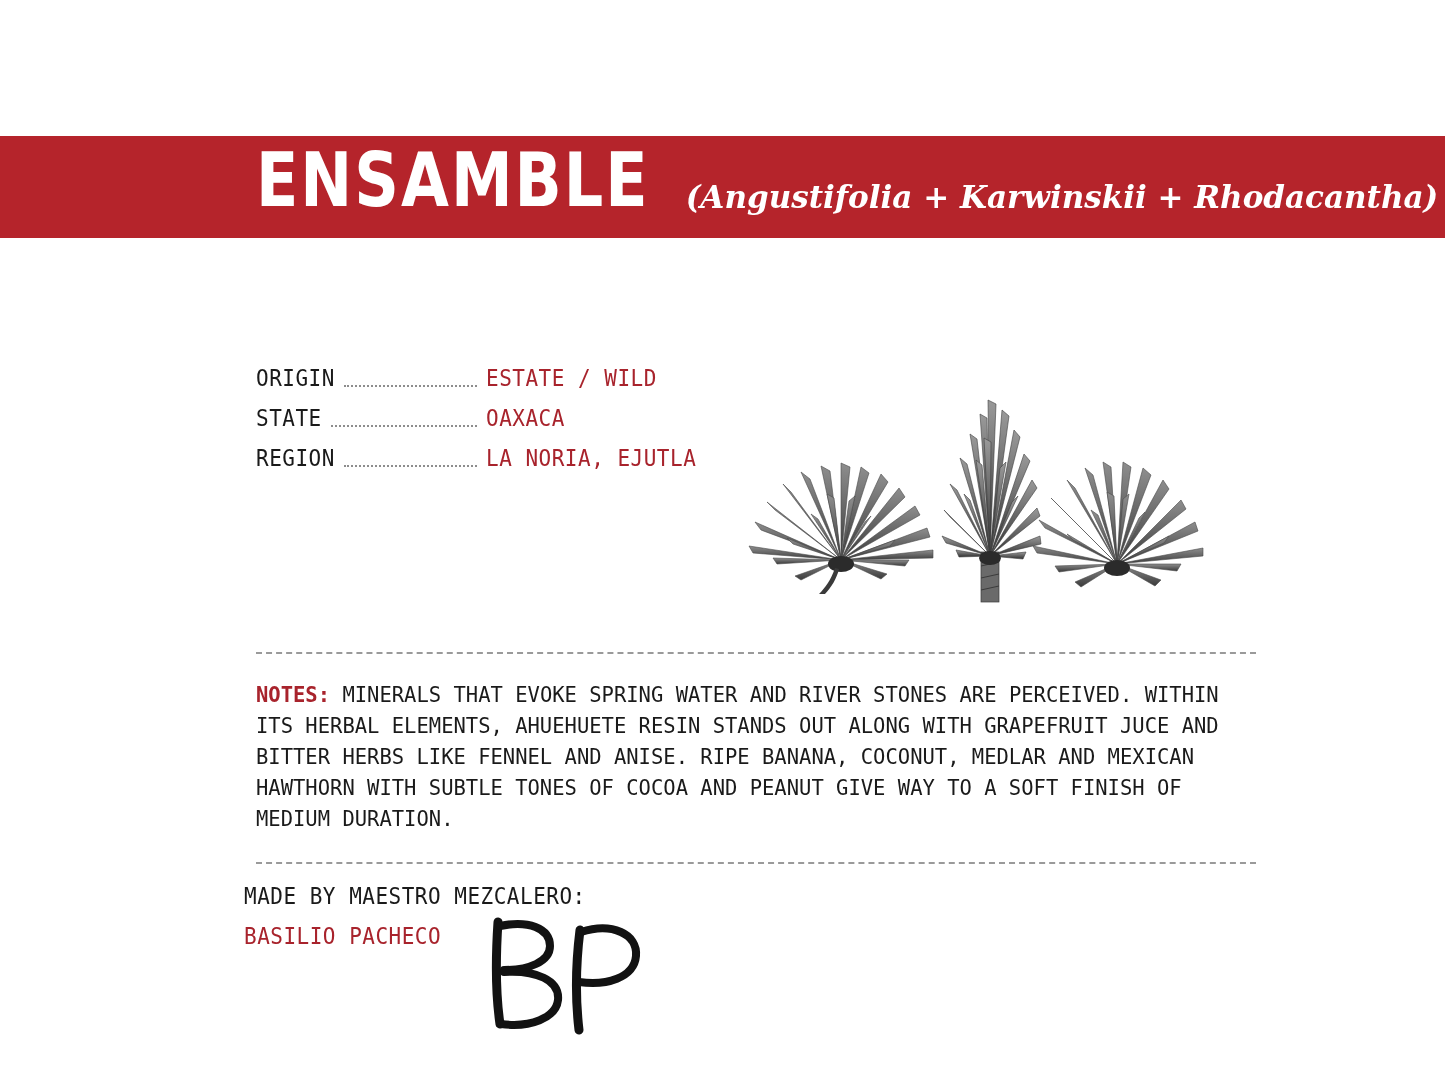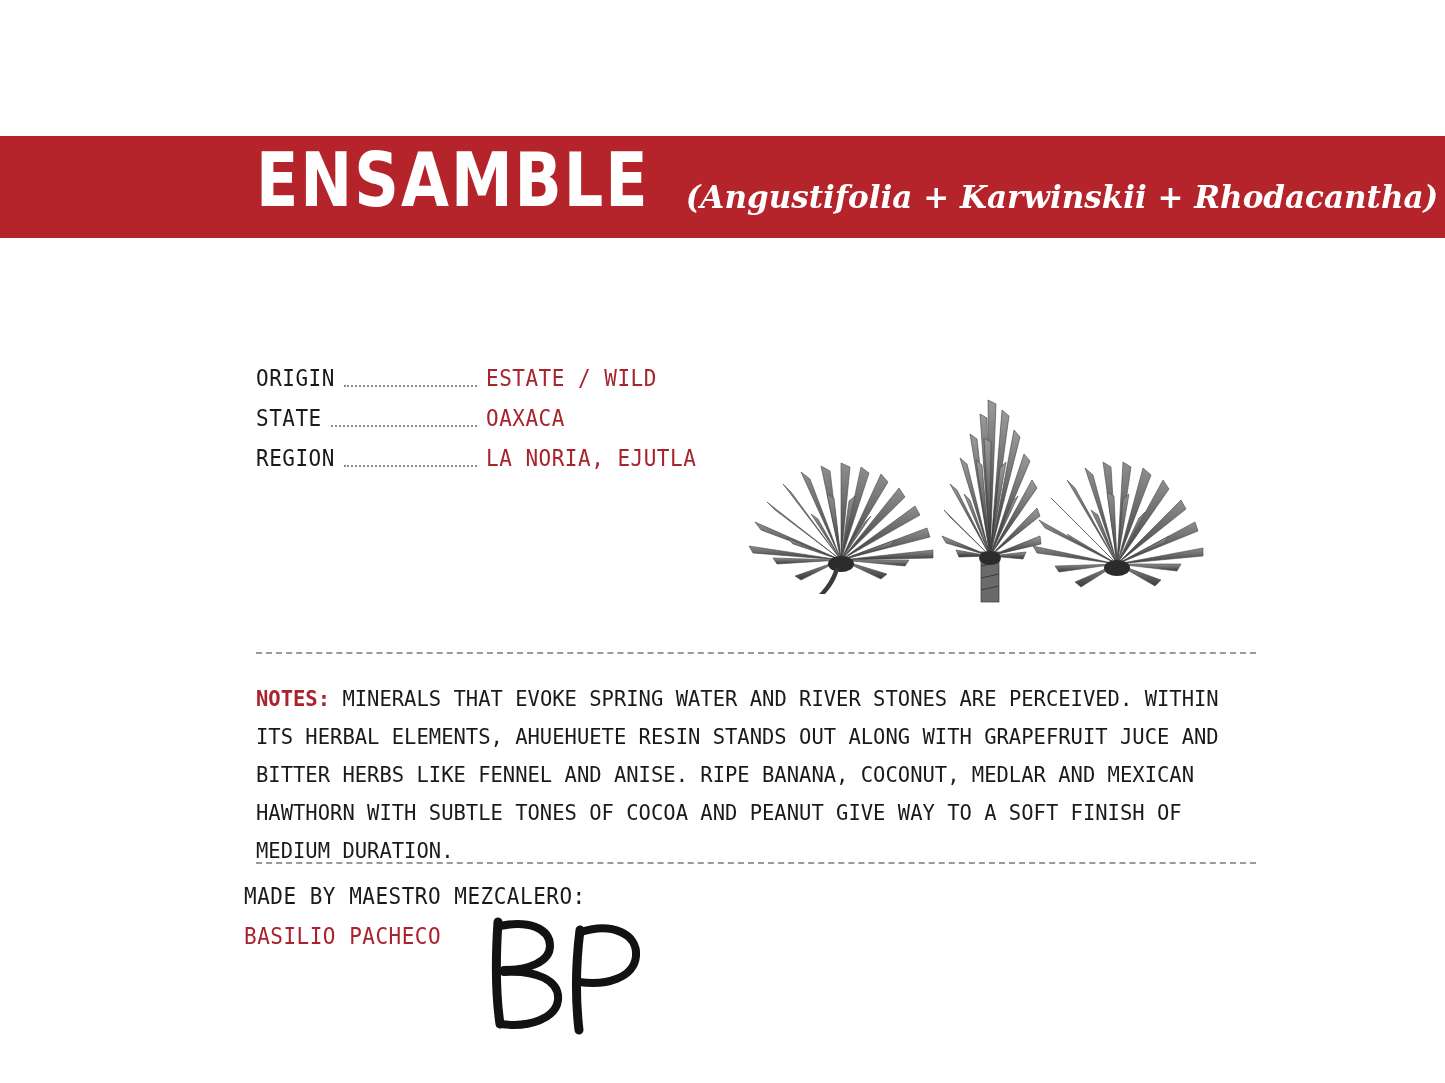--- a/index.html
+++ b/index.html
@@ -111,21 +111,21 @@
   .divider-2 { top: 862px; }
 
   
   .notes {
     position: absolute;
     left: 256px;
     top: 680px;
     width: 1000px;
     font-family: "DejaVu Sans Mono", monospace;
     font-size: 20.5px;
-    line-height: 38px;
+    line-height: 31px;
     color: #1a1a1a;
     letter-spacing: 0px;
   }
   .notes-label {
     color: #a8232c;
     font-weight: bold;
   }
 
   
   .maker {

